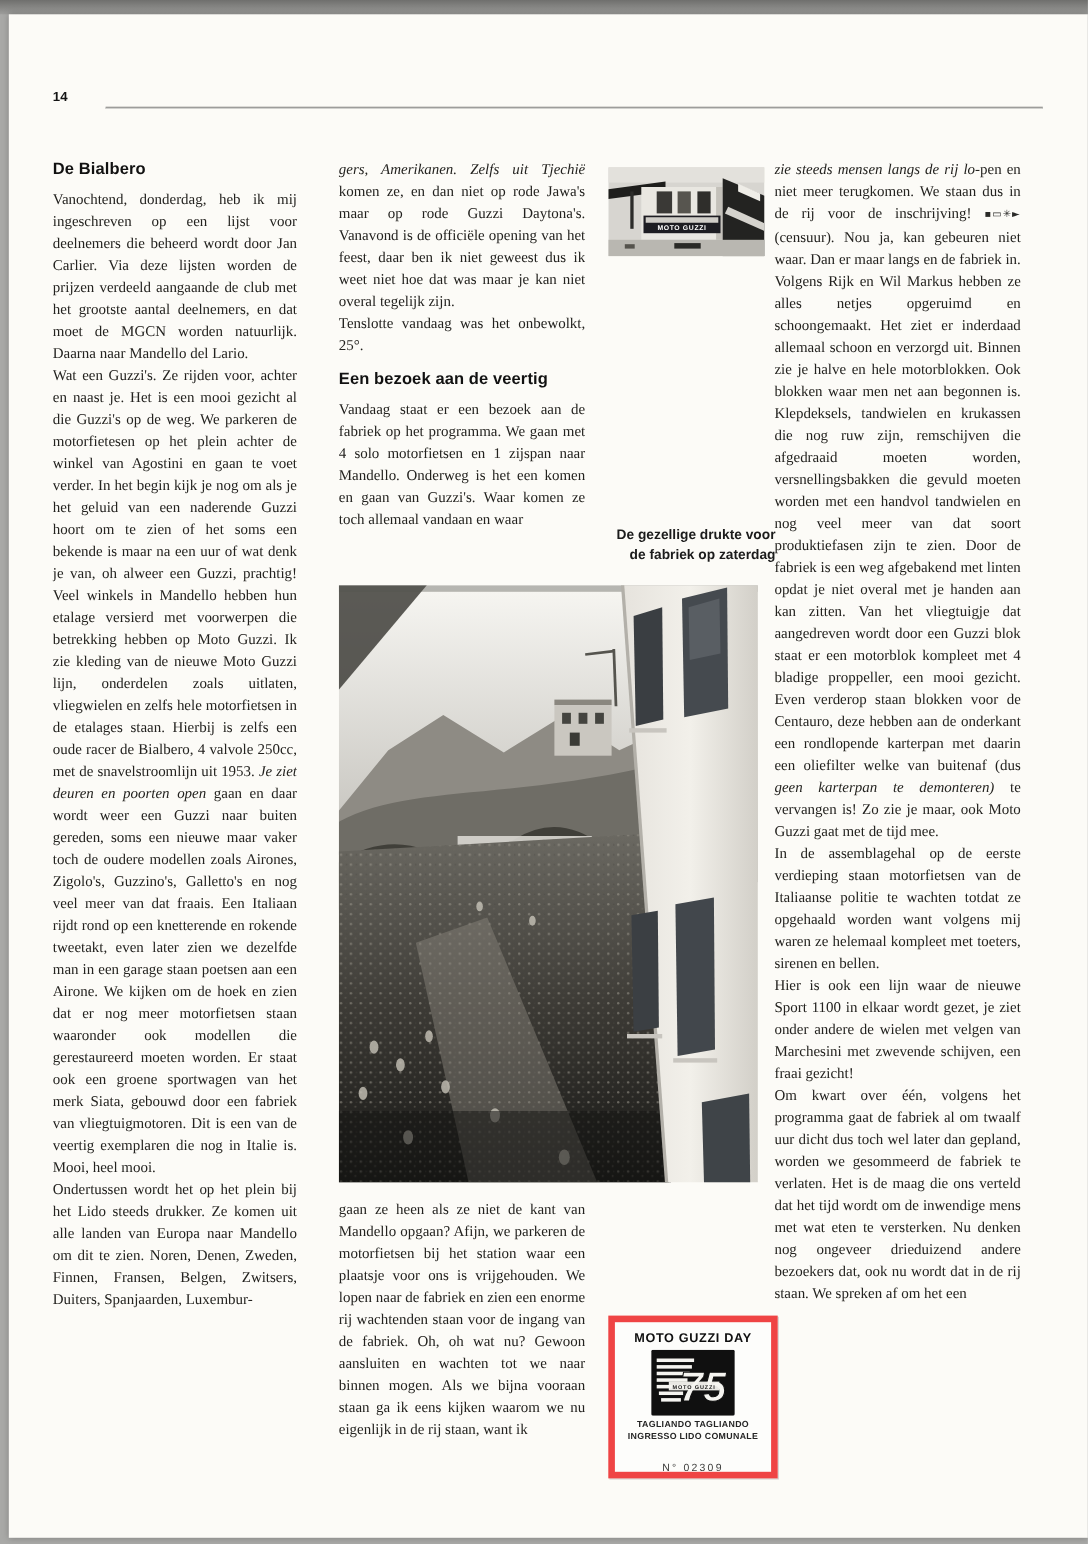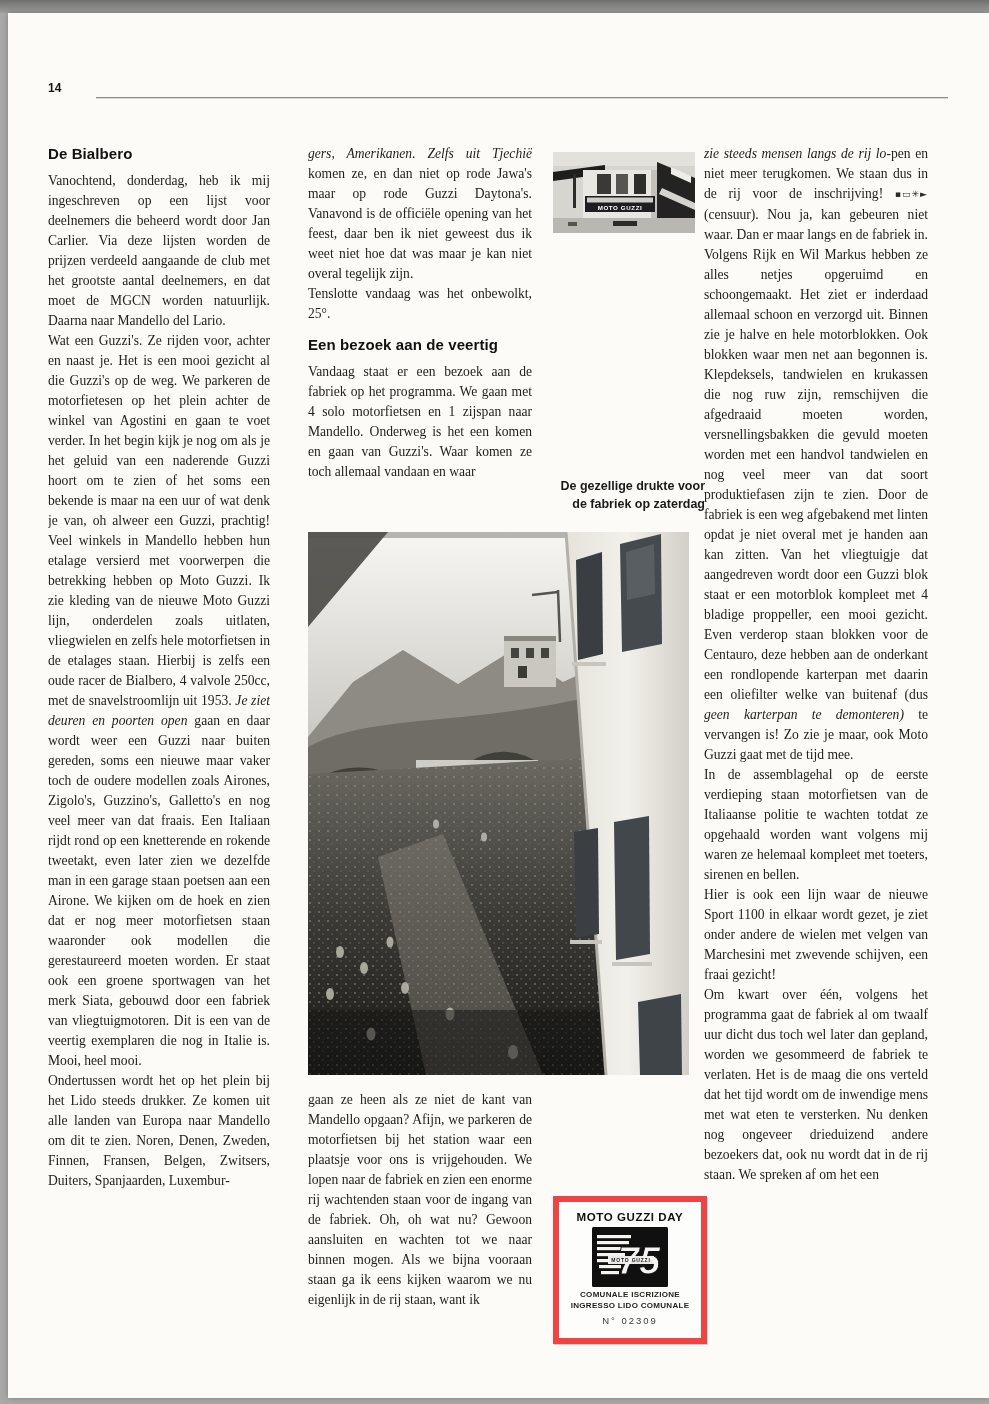--- a/index.html
+++ b/index.html
@@ -38,21 +38,21 @@
   .photo-small svg,.photo-large svg{display:block;width:100%;height:100%;}
   .caption{position:absolute;left:545px;top:465px;width:152px;
     font-family:"Liberation Sans",sans-serif;font-weight:700;font-size:12.5px;
     line-height:17.5px;color:#1b1b1b;text-align:right;}
   .ticket{position:absolute;left:545px;top:1183px;width:142px;height:136px;
     background:#fdfdfb;border:6px solid #ef4444;box-shadow:1px 1px 0 #cfcfcb;
     text-align:center;font-family:"Liberation Sans",sans-serif;}
   .ticket-title{margin-top:9px;font-size:11.5px;font-weight:700;letter-spacing:.6px;color:#101010;}
   .ticket-logo{width:76px;height:60px;margin:4px auto 3px auto;display:block;}
   .ticket-line{font-size:8px;font-weight:700;letter-spacing:.3px;color:#242424;line-height:10.5px;}
-  .ticket-number{margin-top:4px;font-size:9.5px;letter-spacing:2px;color:#3c3c3a;}
+  .ticket-number{margin-top:18px;font-size:9.5px;letter-spacing:2px;color:#3c3c3a;}
   .censor{display:inline-block;font-size:9px;letter-spacing:1px;color:#2a2a28;
     font-family:"DejaVu Sans",sans-serif;transform:translateY(-1px);}
 </style>
 </head>
 <body>
 
 <div class="scan-top"></div>
 <div class="scan-smudge"></div>
 
 <div class="page">
@@ -181,21 +181,21 @@
         <rect x="5" y="20" width="30" height="3.2"></rect>
         <rect x="5" y="26" width="28" height="3.2"></rect>
         <rect x="5" y="32" width="26" height="3.2"></rect>
         <rect x="7" y="38" width="22" height="3.2"></rect>
         <rect x="9" y="44" width="18" height="3.2"></rect>
       </g>
       <text x="47" y="47" font-family="Liberation Sans, sans-serif" font-size="38" font-weight="bold" font-style="italic" fill="#f5f4f0" stroke="#101010" stroke-width="1" text-anchor="middle">75</text>
       <rect x="16" y="29" width="46" height="8" fill="#f5f4f0" opacity="0.95"></rect>
       <text x="39" y="35.4" font-family="Liberation Sans, sans-serif" font-size="5" font-weight="bold" fill="#1a1a1a" text-anchor="middle" letter-spacing="0.8">MOTO GUZZI</text>
     </svg>
-    <div class="ticket-line">COMUNALE ISCRIZIONE</div>
+    <div class="ticket-line">TAGLIANDO TAGLIANDO</div>
     <div class="ticket-line">INGRESSO LIDO COMUNALE</div>
     <div class="ticket-number">N° 02309</div>
   </div>
 
   <div class="col col4">
     <p><em>zie steeds mensen langs de rij lo-</em><span>pen en niet meer terugkomen. We staan dus in de rij voor de inschrijving! </span><span class="censor">▪▭✳►</span><span>(censuur). Nou ja, kan gebeuren niet waar. Dan er maar langs en de fabriek in. Volgens Rijk en Wil Markus hebben ze alles netjes opgeruimd en schoongemaakt. Het ziet er inderdaad allemaal schoon en verzorgd uit. Binnen zie je halve en hele motorblokken. Ook blokken waar men net aan begonnen is. Klepdeksels, tandwielen en krukassen die nog ruw zijn, remschijven die afgedraaid moeten worden, versnellingsbakken die gevuld moeten worden met een handvol tandwielen en nog veel meer van dat soort produktiefasen zijn te zien. Door de fabriek is een weg afgebakend met linten opdat je niet overal met je handen aan kan zitten. Van het vliegtuigje dat aangedreven wordt door een Guzzi blok staat er een motorblok kompleet met 4 bladige proppeller, een mooi gezicht. Even verderop staan blokken voor de Centauro, deze hebben aan de onderkant een rondlopende karterpan met daarin een oliefilter welke van buitenaf (dus </span><em>geen karterpan te demonteren)</em><span> te vervangen is! Zo zie je maar, ook Moto Guzzi gaat met de tijd mee.</span></p>
     <p><span>In de assemblagehal op de eerste verdieping staan motorfietsen van de Italiaanse politie te wachten totdat ze opgehaald worden want volgens mij waren ze helemaal kompleet met toeters, sirenen en bellen.</span></p>
     <p><span>Hier is ook een lijn waar de nieuwe Sport 1100 in elkaar wordt gezet, je ziet onder andere de wielen met velgen van Marchesini met zwevende schijven, een fraai gezicht!</span></p>
     <p><span>Om kwart over één, volgens het programma gaat de fabriek al om twaalf uur dicht dus toch wel later dan gepland, worden we gesommeerd de fabriek te verlaten. Het is de maag die ons verteld dat het tijd wordt om de inwendige mens met wat eten te versterken. Nu denken nog ongeveer drieduizend andere bezoekers dat, ook nu wordt dat in de rij staan. We spreken af om het een</span></p>
   </div>

